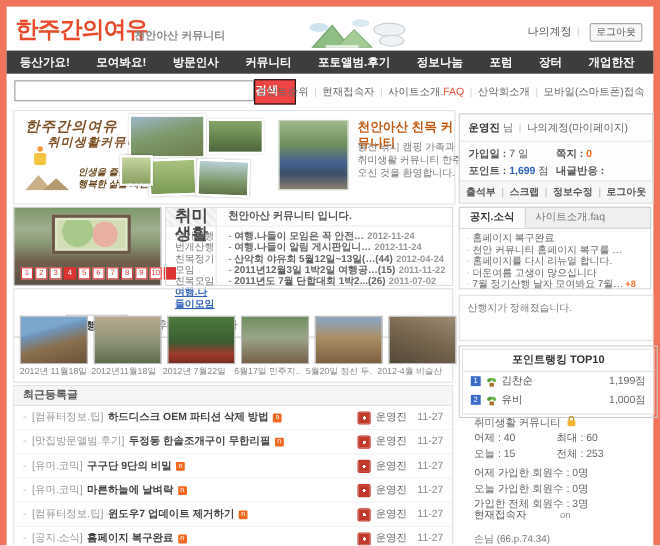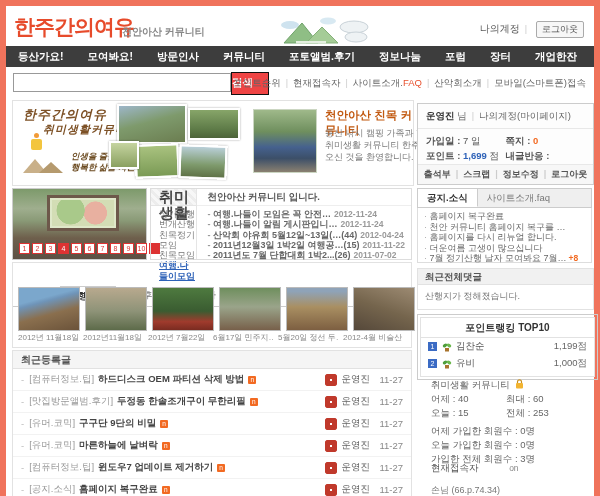--- a/index.html
+++ b/index.html
@@ -382,21 +382,20 @@
       <li><span>홈페이지 복구완료</span></li>
       <li><span>천안 커뮤니티 홈페이지 복구를 …</span></li>
       <li><span>홈페이지를 다시 리뉴얼 합니다.</span></li>
       <li><span>더운여름 고생이 많으십니다</span></li>
       <li><span>7월 정기산행 날자 모여봐요 7월…</span><span class="plus8">+8</span></li>
     </ul>
   </div>
 </div>
 
 <div class="abs rc commentbox">
-  <div class="chead">최근전체댓글</div>
   <div class="cbody">산행지가 정해졌습니다.</div>
 </div>
 
 <div class="abs rc rankbox">
   <div class="rankin">
     <div class="rhead">포인트랭킹 TOP10</div>
     <div class="rankrow">
       <span class="rankno">1</span>
       <svg class="sprout" viewBox="0 0 10 10">
         <rect x="3" y="6" width="4" height="3.5" fill="#a8732c"></rect>

